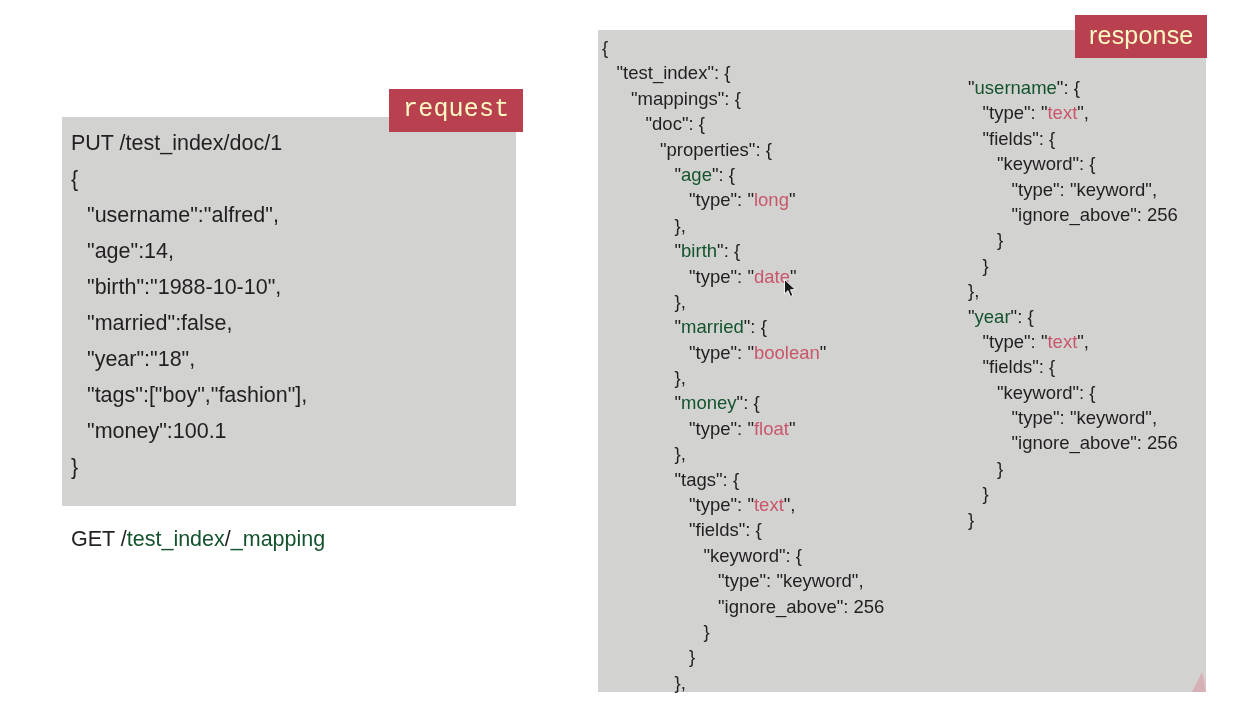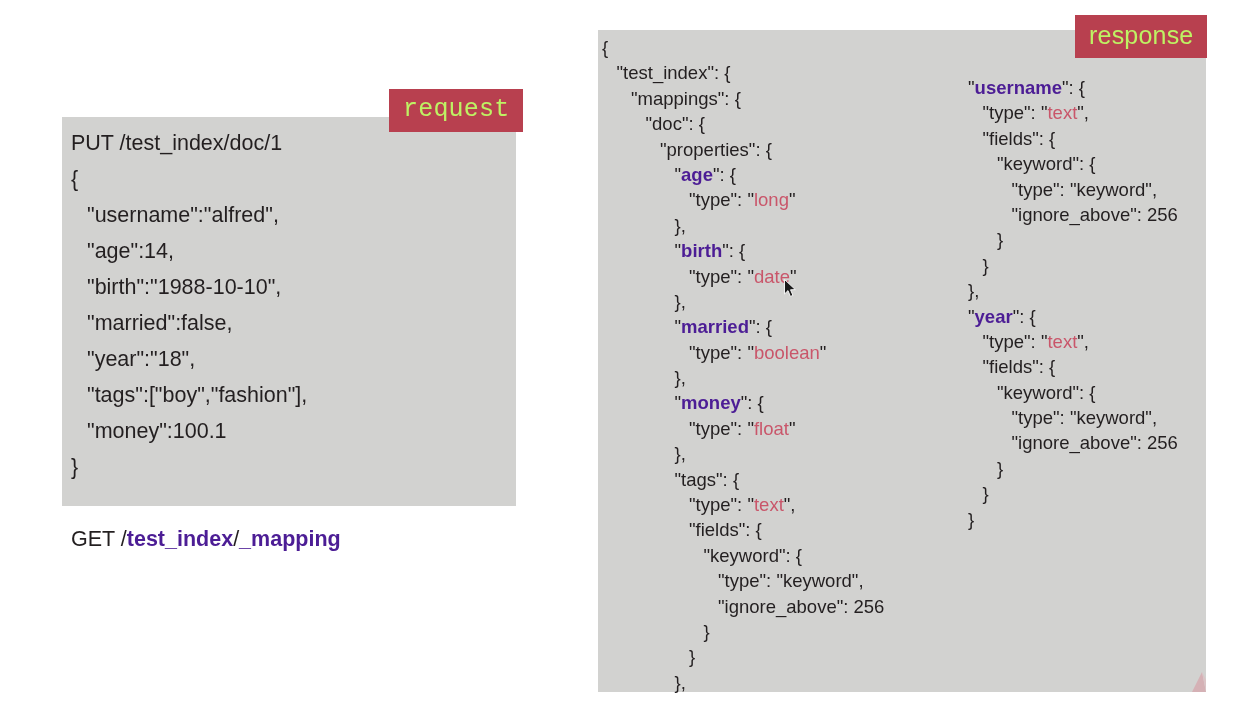--- a/index.html
+++ b/index.html
@@ -17,21 +17,21 @@
 
   
   .panel {
     position: absolute;
     background: #d2d2d0;
     box-sizing: border-box;
   }
   .badge {
     position: absolute;
     background: #b8404f;
-    color: #bef264;
+    color: #fef9c3;
     font-family: "Liberation Sans", sans-serif;
     font-size: 25px;
     line-height: 1;
     padding: 8px 14px 10px 14px;
     letter-spacing: 0.2px;
     white-space: nowrap;
     z-index: 5;
   }
 
   
@@ -88,21 +88,21 @@
     left: 370px;
     top: 45px;
   }
   .resp-line {
     display: block;
     white-space: pre;
     height: 25.4px;
   }
 
   
-  .k-red   { color: #4c1d95; font-weight: bold; }
+  .k-red   { color: #14532d; }
   .s-red   { color: #c9566a; }
   .plain   { color: #231f20; }
 
   
   .brace-stairs {
     position: absolute;
     left: 900px;
     top: 445px;
     font-size: 18.5px;
     color: #3a3a3a;

